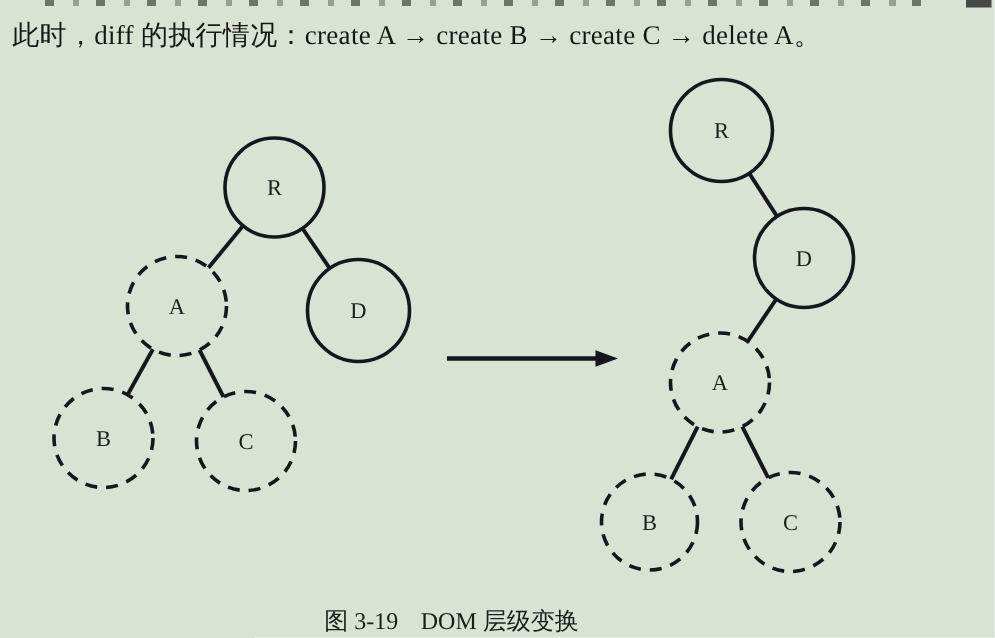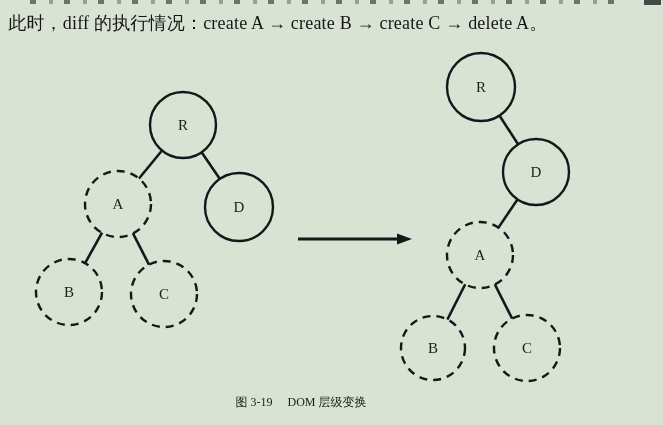--- a/index.html
+++ b/index.html
@@ -40,23 +40,23 @@
   .node-circle { stroke: #15171a; stroke-width: 2.4; }
   .node-circle.dashed { stroke-dasharray: 8 6; }
   .node-label {
     font-family: "Liberation Serif", "DejaVu Serif", serif;
     font-size: 15px;
     fill: #1c1e1b;
     text-anchor: middle;
   }
   .caption {
     position: absolute;
-    top: 394px; left: 0; width: 602px;
+    top: 404px; left: 0; width: 602px;
     text-align: center;
-    font-size: 12px;
+    font-size: 16px;
     color: #1b1d1a;
   }
   .caption .cap-title { margin-left: 15px; }
 </style>
 </head>
 <body>
 
 <div id="page" style="background: rgb(216, 227, 212);">
   <div class="remnant-strip"></div>
   <div class="remnant-block"></div>

